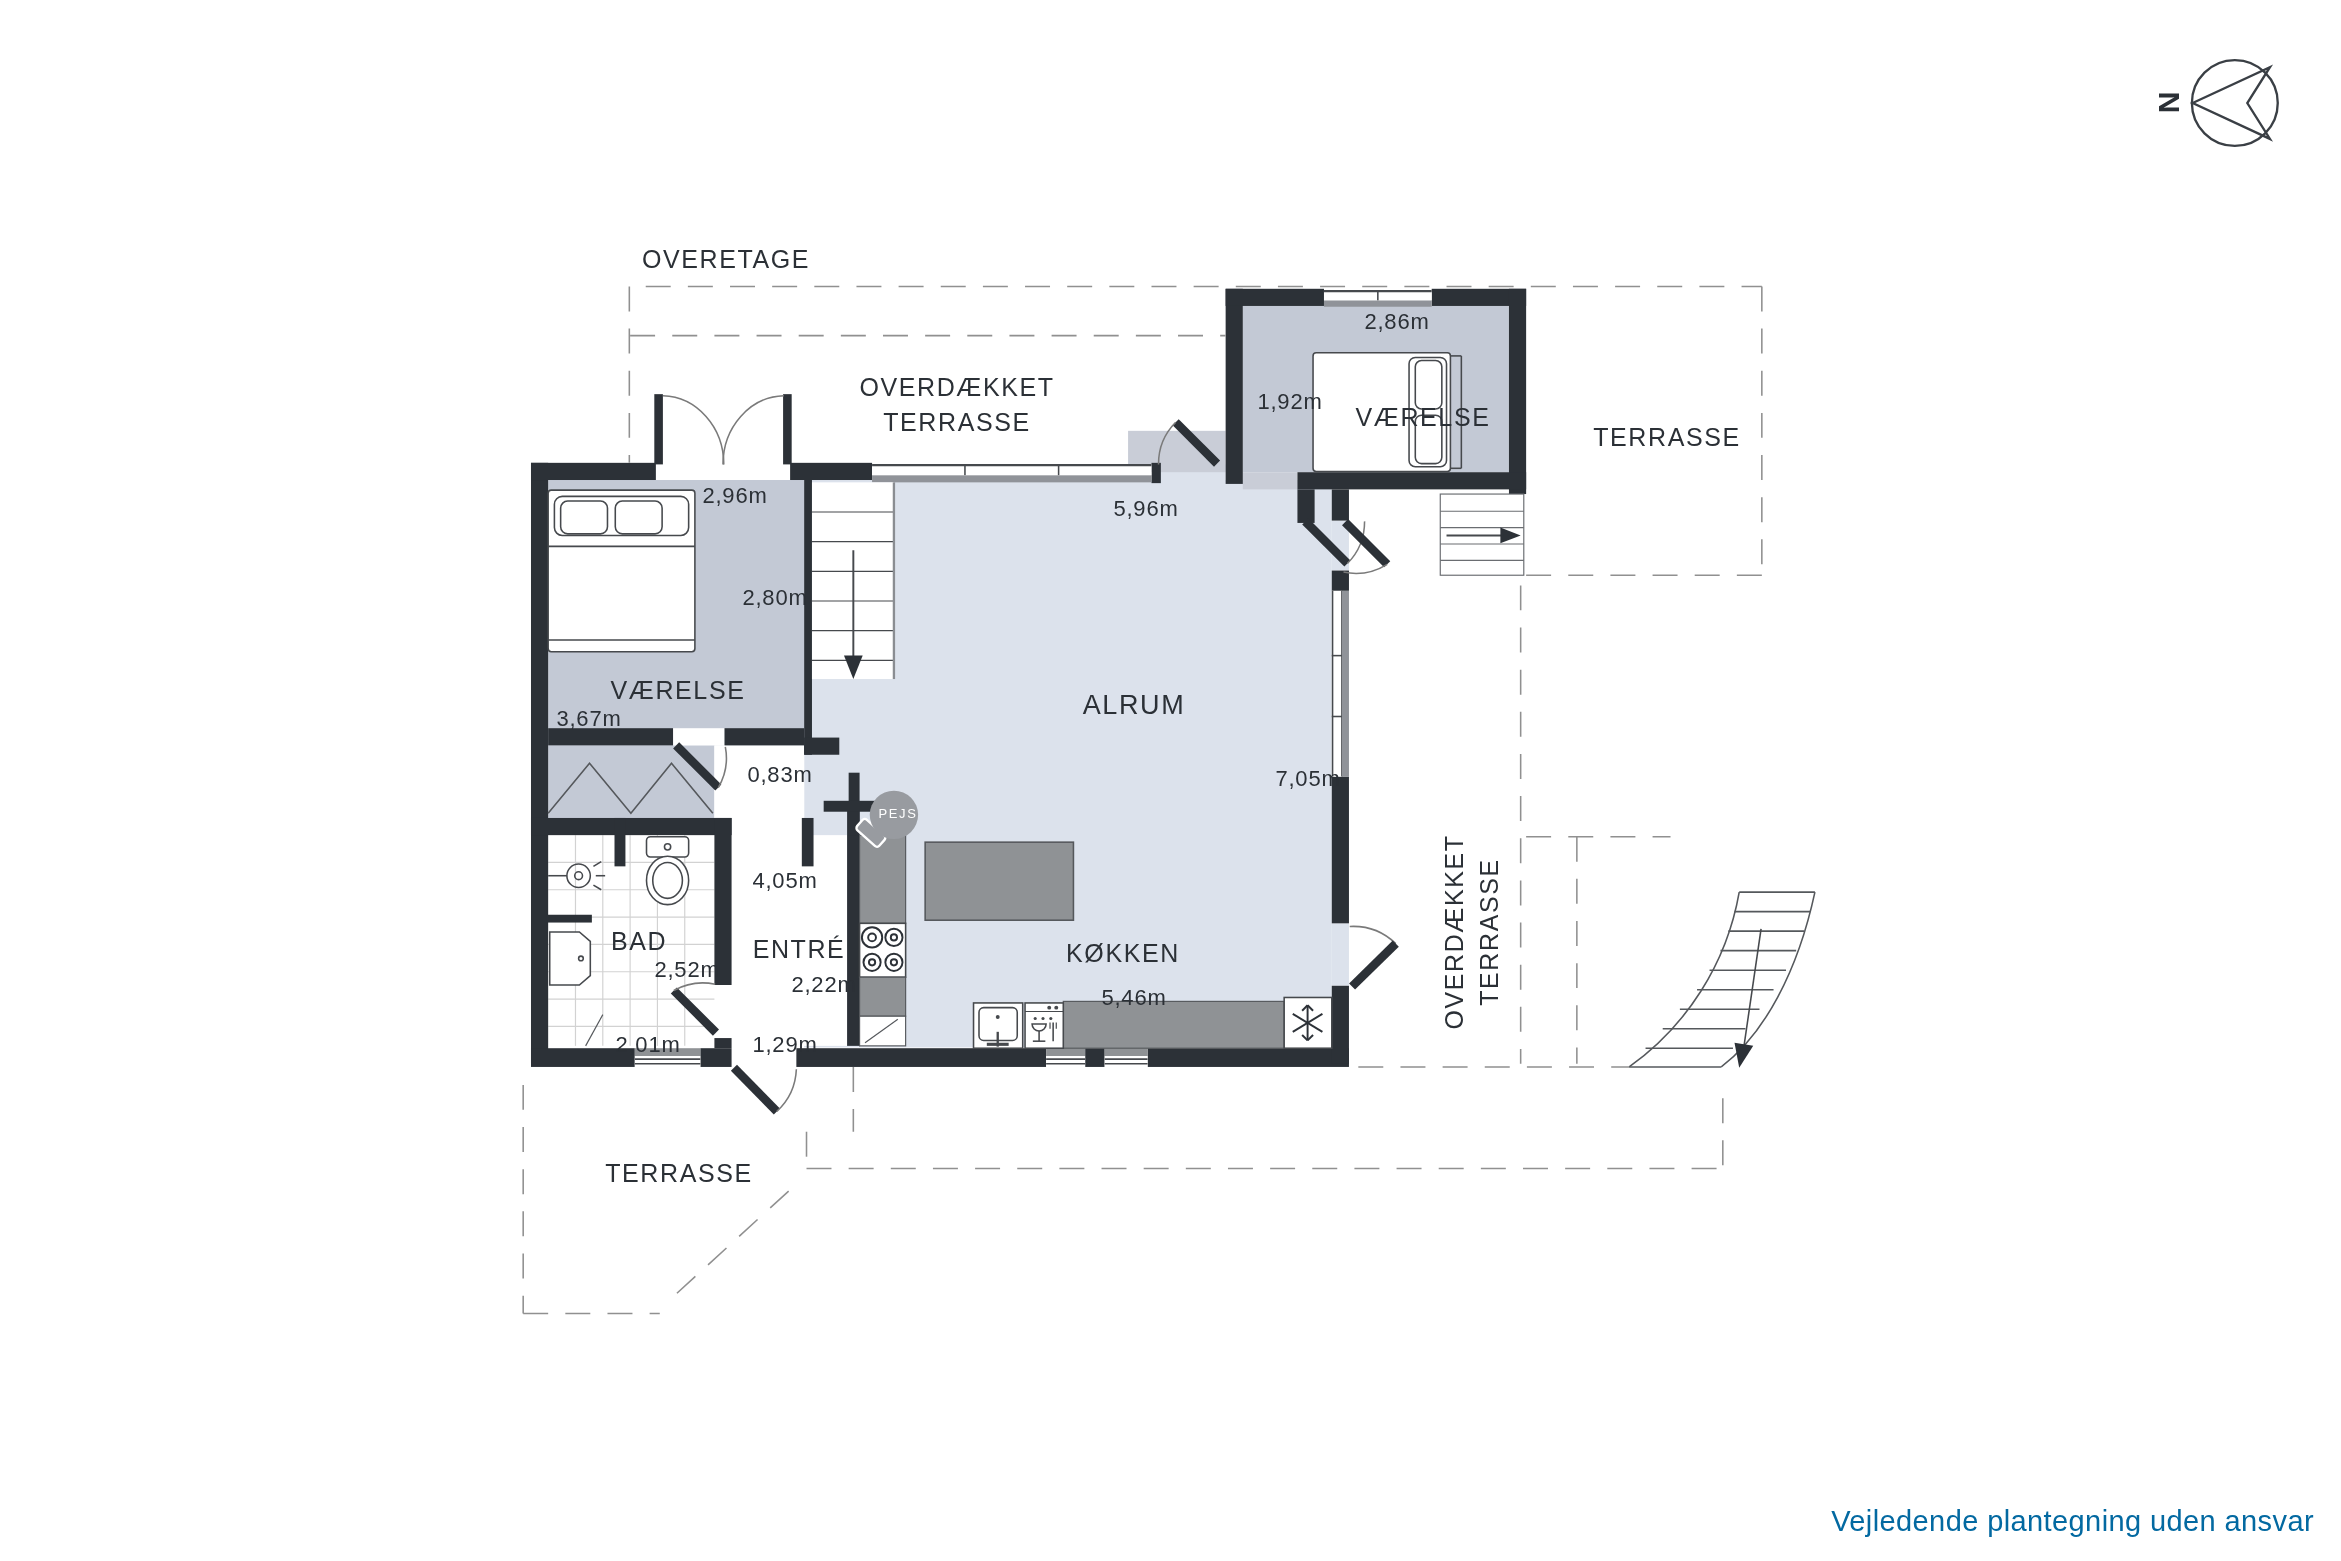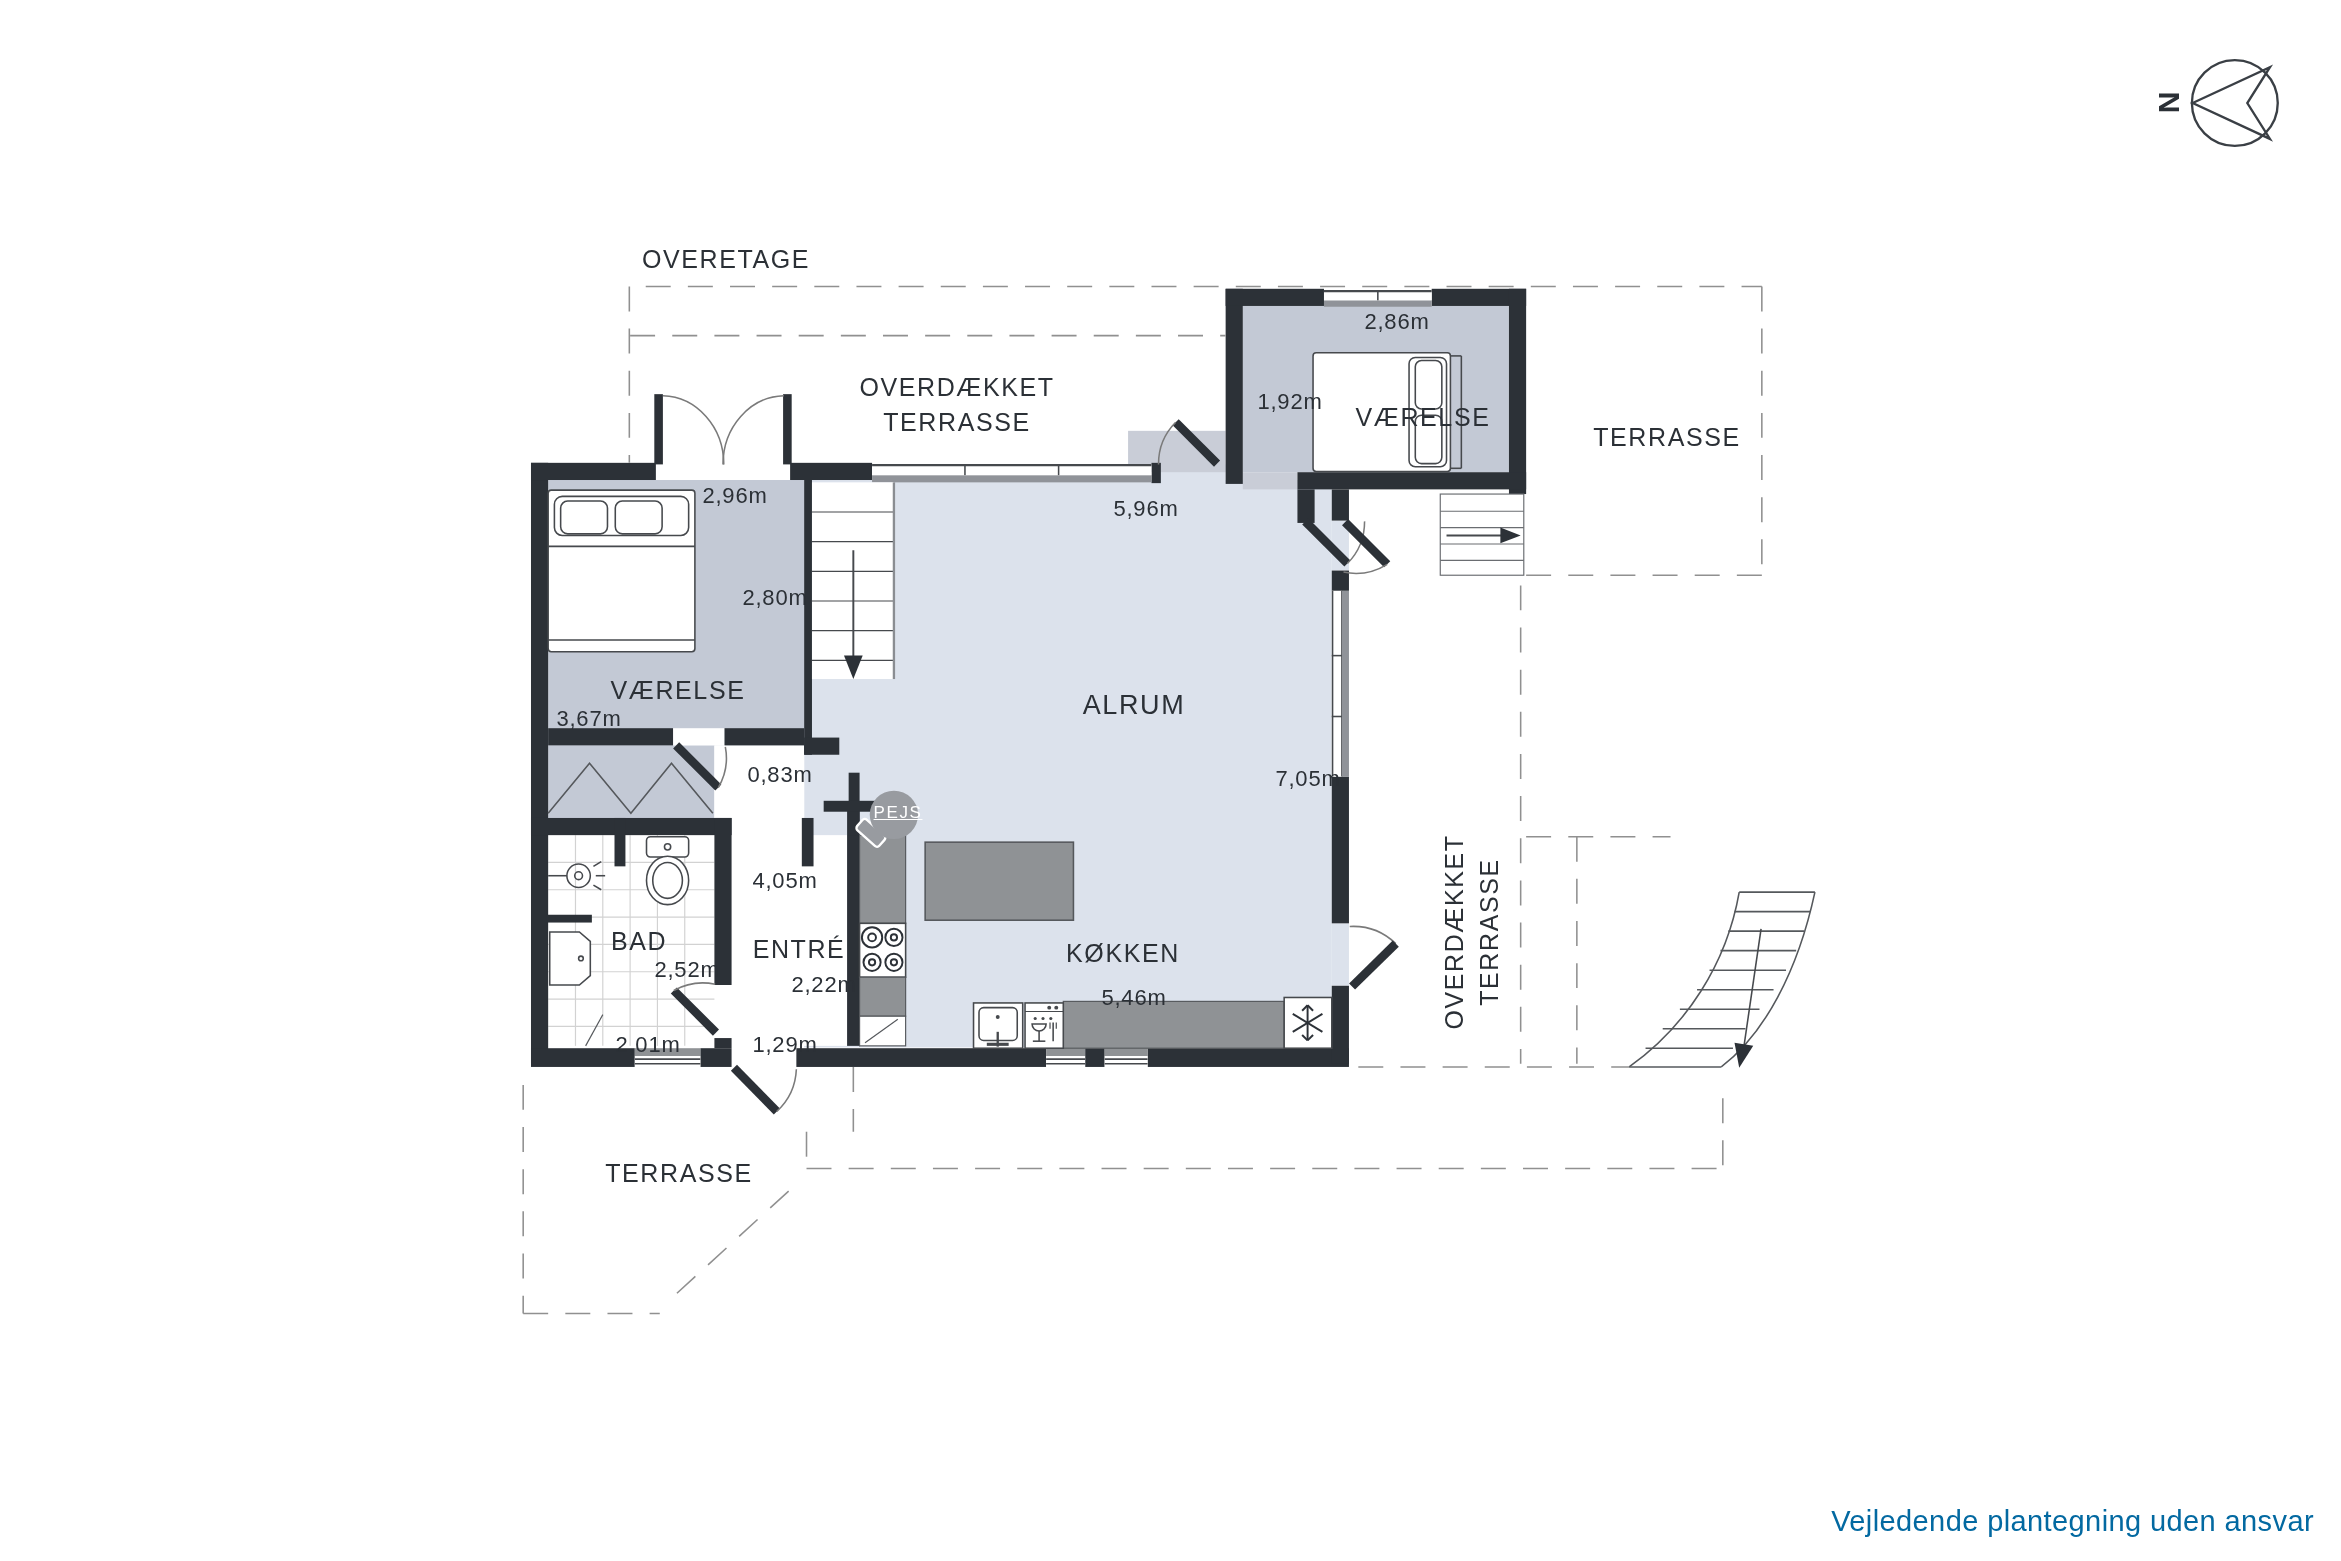--- a/index.html
+++ b/index.html
@@ -3,21 +3,21 @@
 <meta charset="utf-8">
 <style>
   html,body{margin:0;padding:0;background:#fff;}
   .canvas{position:relative;width:2342px;height:1561px;background:#ffffff;
           font-family:"Liberation Sans",sans-serif;color:#2b3036;overflow:hidden;}
   .layer{position:absolute;left:0;top:0;width:2342px;height:1561px;}
   .lbl{position:absolute;transform:translate(-50%,-50%);white-space:nowrap;
        color:#2b3036;letter-spacing:0.8px;}
   .room{font-size:25px;font-weight:500;letter-spacing:1.6px;}
   .dim{font-size:22px;}
-  .small{font-size:17px;color:#ffffff;letter-spacing:1.6px;text-decoration:underline;}
+  .small{font-size:13px;color:#ffffff;letter-spacing:1.6px;}
   .vert{transform:translate(-50%,-50%) rotate(-90deg);text-align:center;line-height:1.35;}
   .north{transform:translate(-50%,-50%) rotate(-90deg);font-weight:bold;font-size:30px;color:#2b3036;}
   .disclaimer{position:absolute;right:28px;top:1505px;font-size:29px;color:#0369a1;letter-spacing:0.4px;}
   .twoline{text-align:center;line-height:1.4;}
 </style>
 </head>
 <body>
 
 <div class="canvas">
 

